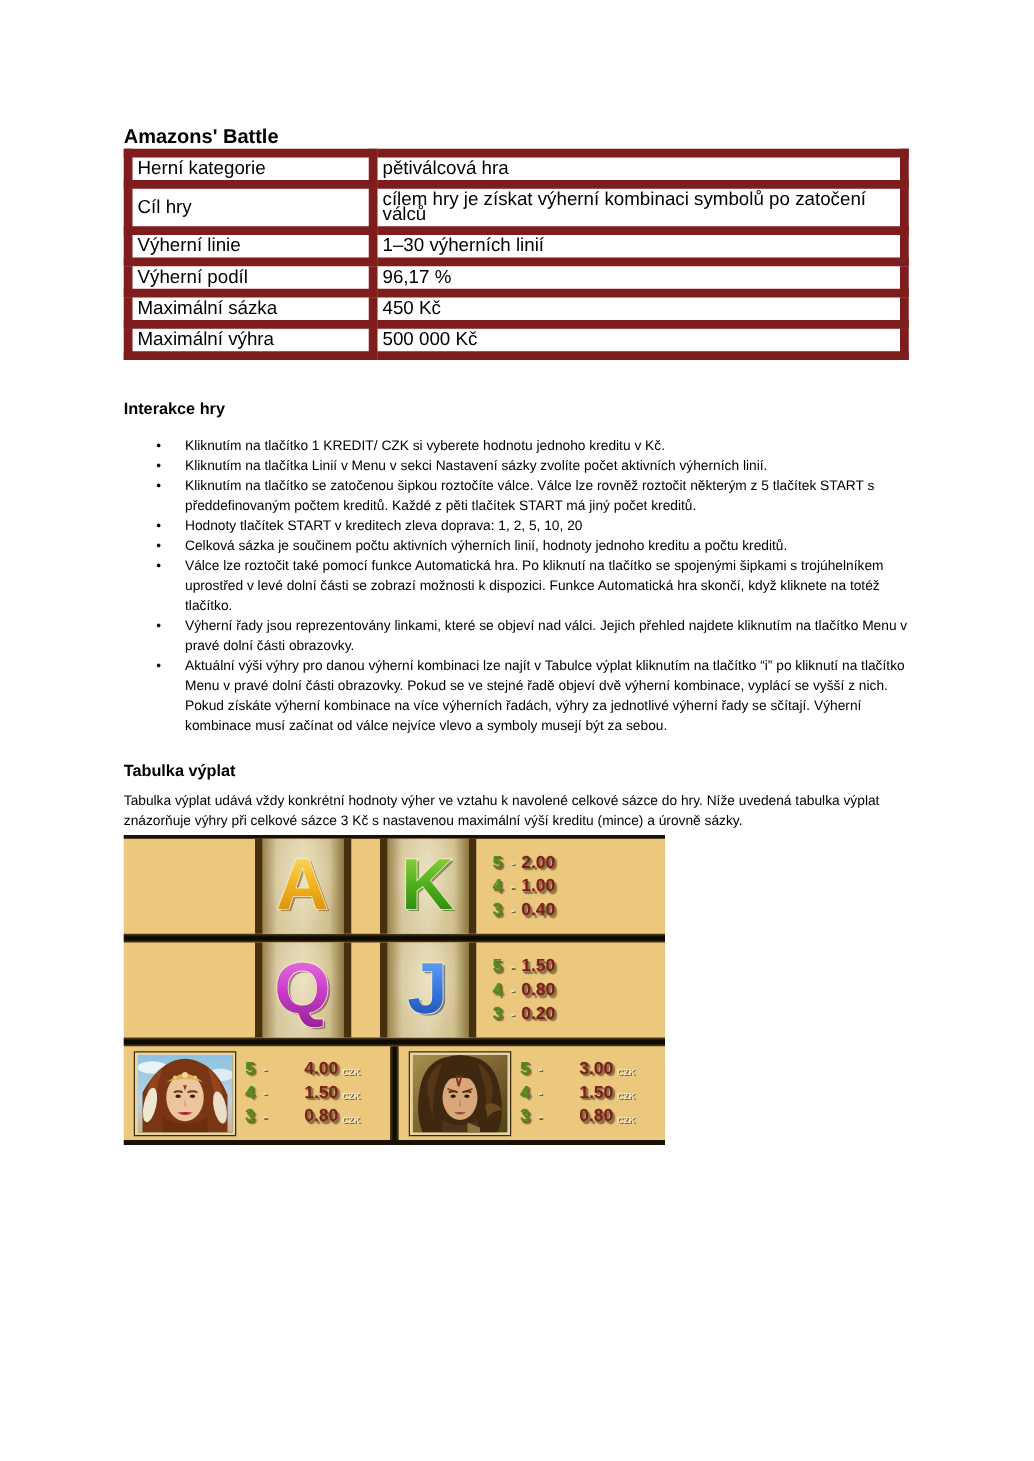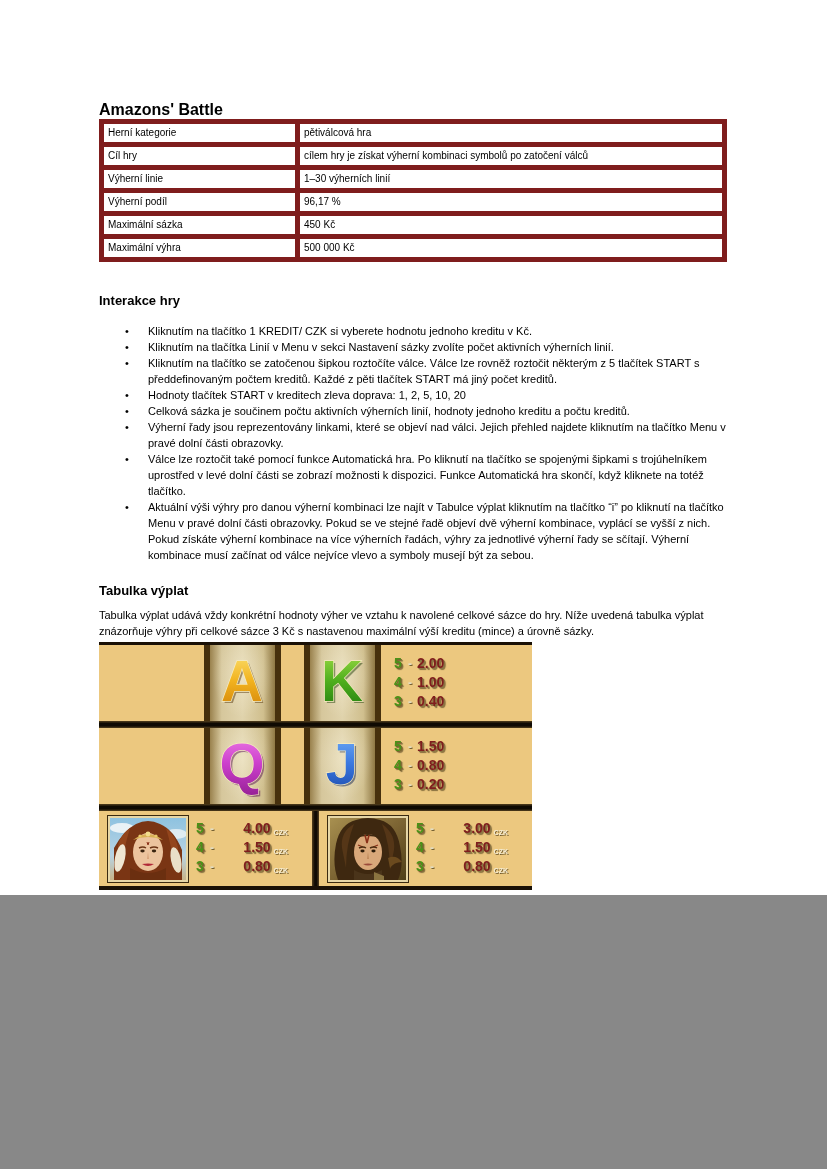--- a/index.html
+++ b/index.html
@@ -1,33 +1,33 @@
 <!DOCTYPE html>
 <html><head>
 <meta charset="utf-8">
 <style>
   * { margin:0; padding:0; box-sizing:border-box; }
   html,body { background:#888; }
   .page {
-    width:827px; height:895px; background:#ffffff; position:relative;
+    width:827px; height:1169px; background:#ffffff; position:relative;
     margin:0 auto; font-family:"Liberation Sans", sans-serif; color:#000;
     overflow:hidden;
   }
   .content { position:absolute; left:99px; top:0; width:628px; }
 
   .doc-title { padding-top:101px; font-size:16px; font-weight:bold; letter-spacing:0; }
 
   .section-heading { font-size:13px; font-weight:bold; }
   .h-basic   { margin-top:28px; margin-bottom:4px; }
   .h-rules   { margin-top:31px; }
   .h-paytable{ margin-top:20px; }
 
   table.info-table { width:628px; border-collapse:collapse; table-layout:fixed; }
   table.info-table td {
-    border:5px solid #7f1d1d; font-size:10px; padding:3px 4px 3px 4px;
+    border:7px solid #7f1d1d; font-size:15px; padding:3px 4px 3px 4px;
     height:20px; vertical-align:middle; line-height:12px;
   }
   td.col-label { width:196px; }
 
   ul.rules-list { list-style:none; margin-top:15px; }
   ul.rules-list li {
     position:relative; padding-left:49px; font-size:11px; line-height:16px;
   }
   ul.rules-list li::before {
     content:"•"; position:absolute; left:26px; top:0; font-size:11px;
@@ -166,22 +166,22 @@
       </tbody>
     </table>
 
     <h2 class="section-heading h-rules">Interakce hry</h2>
     <ul class="rules-list">
       <li>Kliknutím na tlačítko 1 KREDIT/ CZK si vyberete hodnotu jednoho kreditu v Kč.</li>
       <li>Kliknutím na tlačítka Linií v Menu v sekci Nastavení sázky zvolíte počet aktivních výherních linií.</li>
       <li>Kliknutím na tlačítko se zatočenou šipkou roztočíte válce. Válce lze rovněž roztočit některým z 5 tlačítek START s předdefinovaným počtem kreditů. Každé z pěti tlačítek START má jiný počet kreditů.</li>
       <li>Hodnoty tlačítek START v kreditech zleva doprava: 1, 2, 5, 10, 20</li>
       <li>Celková sázka je součinem počtu aktivních výherních linií, hodnoty jednoho kreditu a počtu kreditů.</li>
+      <li>Válce lze roztočit také pomocí funkce Automatická hra. Po kliknutí na tlačítko se spojenými šipkami s trojúhelníkem uprostřed v levé dolní části se zobrazí možnosti k dispozici. Funkce Automatická hra skončí, když kliknete na totéž tlačítko.</li>
       <li>Výherní řady jsou reprezentovány linkami, které se objeví nad válci. Jejich přehled najdete kliknutím na tlačítko Menu v pravé dolní části obrazovky.</li>
-      <li>Válce lze roztočit také pomocí funkce Automatická hra. Po kliknutí na tlačítko se spojenými šipkami s trojúhelníkem uprostřed v levé dolní části se zobrazí možnosti k dispozici. Funkce Automatická hra skončí, když kliknete na totéž tlačítko.</li>
       <li>Aktuální výši výhry pro danou výherní kombinaci lze najít v Tabulce výplat kliknutím na tlačítko “i” po kliknutí na tlačítko Menu v pravé dolní části obrazovky. Pokud se ve stejné řadě objeví dvě výherní kombinace, vyplácí se vyšší z nich. Pokud získáte výherní kombinace na více výherních řadách, výhry za jednotlivé výherní řady se sčítají. Výherní kombinace musí začínat od válce nejvíce vlevo a symboly musejí být za sebou.</li>
     </ul>
 
     <h2 class="section-heading h-paytable">Tabulka výplat</h2>
     <p class="intro-par">Tabulka výplat udává vždy konkrétní hodnoty výher ve vztahu k navolené celkové sázce do hry. Níže uvedená tabulka výplat znázorňuje výhry při celkové sázce 3 Kč s nastavenou maximální výší kreditu (mince) a úrovně sázky.</p>
 
     <div class="paytable">
 
       <div class="pt-row">
         <div class="pt-spacer"></div>

